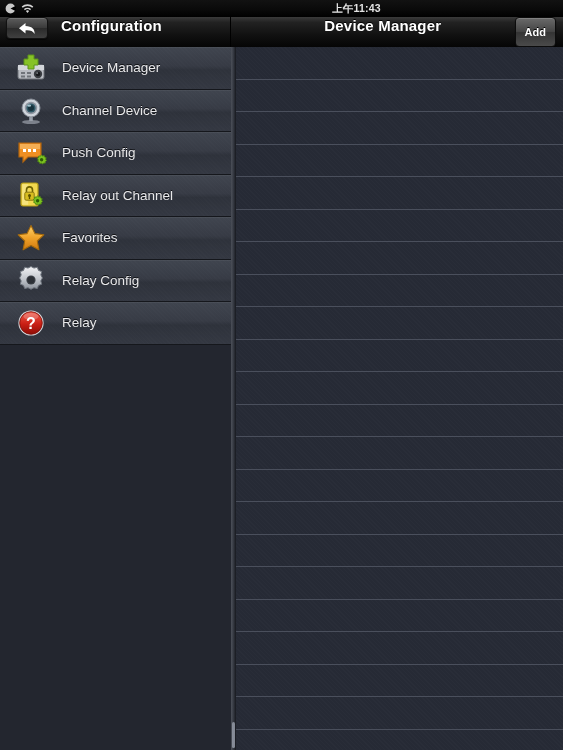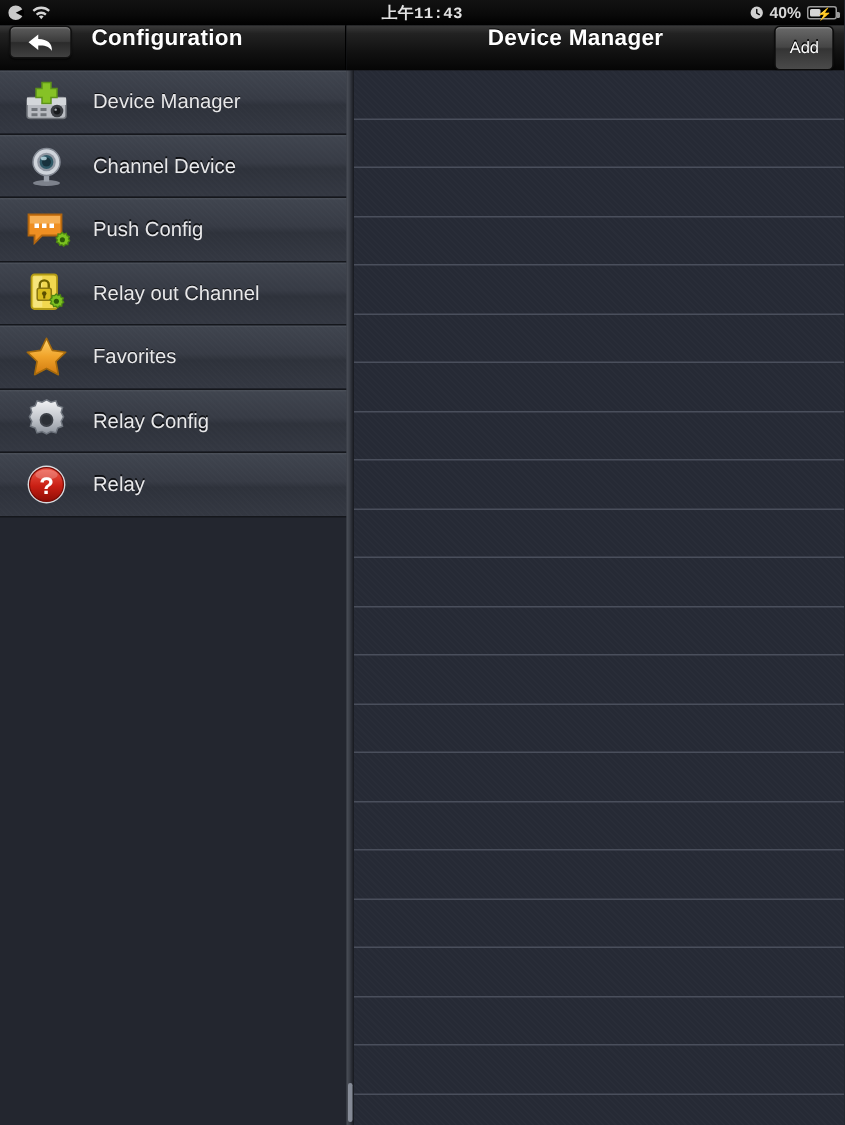--- a/index.html
+++ b/index.html
@@ -11,21 +11,21 @@
   }
   #screen { position:relative; width:563px; height:750px; overflow:hidden; background:#23262f; }
 
   
   #statusbar {
     position:absolute; top:0; left:0; width:563px; height:17px;
     background:linear-gradient(to bottom,#121212 0%,#0a0a0a 55%,#000 100%);
     display:flex; align-items:center; color:#cfcfcf; font-size:10px;
   }
   #sb-left { display:flex; align-items:center; gap:5px; padding-left:5px; width:150px; }
-  #sb-center { flex:1; display:flex; justify-content:center; align-items:flex-start;font-family:Liberation Mono, monospace; }
+  #sb-center { flex:1; display:flex; justify-content:center; align-items:flex-start; }
   #sb-time { font-size:10.5px; font-weight:bold; color:#e2e2e2; letter-spacing:0.2px; }
   #sb-right { width:150px; display:flex; align-items:center; justify-content:flex-end;
               gap:4px; padding-right:5px; }
   #sb-battpct { font-size:10.5px; font-weight:bold; color:#d8d8d8; }
 
   .batt-shell {
     position:relative; width:20px; height:9px;
     border:1px solid #9b9b9b; border-radius:2px; background:#000;
   }
   .batt-shell:after {
@@ -56,21 +56,21 @@
   #back-button {
     width:42px; height:22px; margin-left:6px; border-radius:4px;
     background:linear-gradient(to bottom,#5d5d5d 0%,#3b3b3b 48%,#2b2b2b 52%,#404040 100%);
     border:1px solid #111; box-shadow:0 1px 0 rgba(255,255,255,.14) inset, 0 1px 1px rgba(0,0,0,.6);
     display:flex; align-items:center; justify-content:center; cursor:pointer;
   }
   #add-button {
     margin-right:7px; height:30px; padding:11px 9px; border-radius:4px;
     background:linear-gradient(to bottom,#6a6a6a 0%,#454545 48%,#343434 52%,#4a4a4a 100%);
     border:1px solid #0c0c0c; box-shadow:0 1px 0 rgba(255,255,255,.16) inset, 0 1px 1px rgba(0,0,0,.6);
-    color:#fff; font-size:11px; font-weight:normal; text-shadow:0 -1px 0 #000;
+    color:#fff; font-size:11px; font-weight:bold; text-shadow:0 -1px 0 #000;
     display:flex; align-items:center; cursor:pointer;
   }
 
   
   #sidebar {
     position:absolute; top:47px; left:0; width:231px; height:703px;
     background:#23262f;
   }
   .menu-item {
     position:relative; height:42.5px; display:flex; align-items:center;
@@ -137,33 +137,20 @@
           <path d="M2.9 5.1 a5.3 5.3 0 0 1 7.2 0 l-1.0 1.2 a3.8 3.8 0 0 0-5.2 0 Z" fill="#d5d5d5"></path>
           <path d="M0.7 2.6 a8.6 8.6 0 0 1 11.6 0 l-1.0 1.2 a7.1 7.1 0 0 0-9.6 0 Z" fill="#d5d5d5"></path>
         </svg>
       </span>
     </div>
 
     <div id="sb-center">
       <span id="sb-time">上午11:43</span>
     </div>
 
-    <div id="sb-right">
-      <span>
-        <svg class="ico" width="9" height="9" viewBox="0 0 9 9">
-          <circle cx="4.5" cy="4.5" r="4.1" fill="#d0d0d0"></circle>
-          <path d="M4.5 2.2v2.5l1.7 1" stroke="#000" stroke-width="0.9" fill="none" stroke-linecap="round"></path>
-        </svg>
-      </span>
-      <span id="sb-battpct">40%</span>
-      <span class="batt-shell">
-        <span class="batt-fill" style="width: 40%;"></span>
-        <span class="batt-bolt">⚡</span>
-      </span>
-    </div>
   </div>
 
   <div id="navbar">
 
     <div id="nav-left" class="nav-half">
       <div id="back-button">
         <span>
           <svg class="ico" width="20" height="15" viewBox="0 0 20 15">
             <path d="M8.5 2.0 L2.0 7.2 L8.5 12.4 L8.5 9.4 C13.0 9.1 15.8 10.0 17.6 13.0 C17.9 8.0 14.9 5.2 8.5 5.0 Z" fill="#ffffff"></path>
           </svg>

